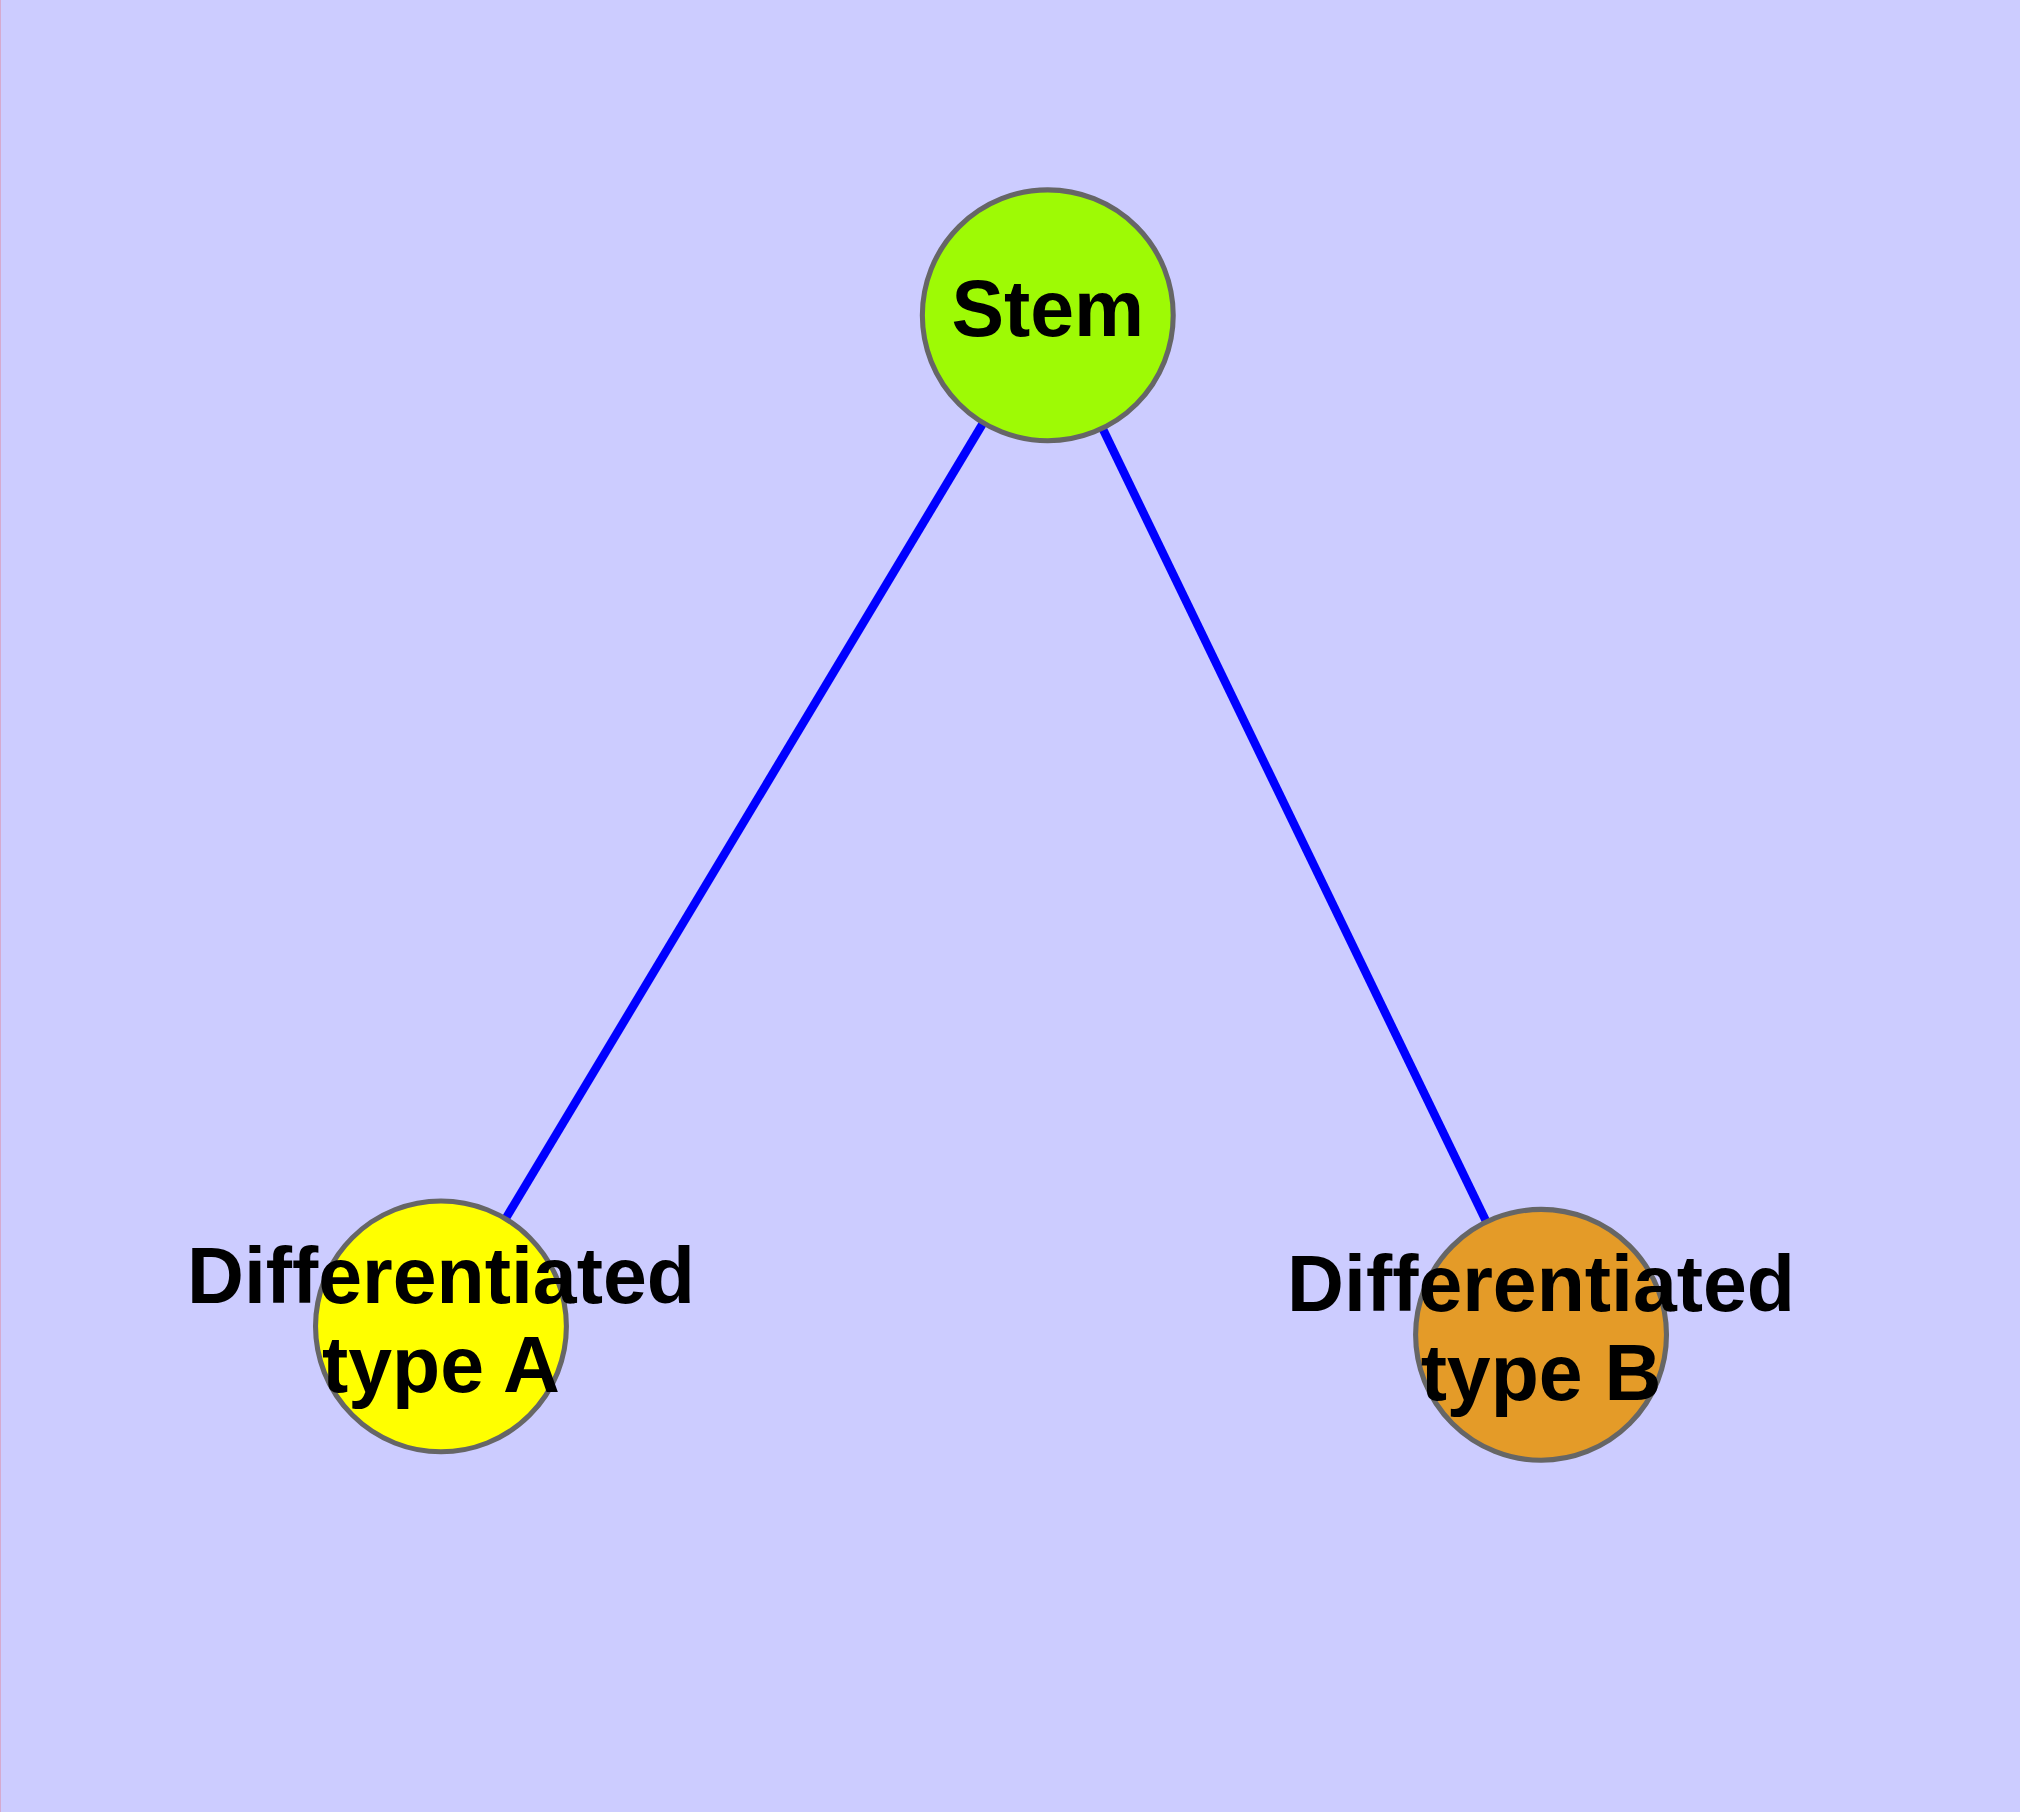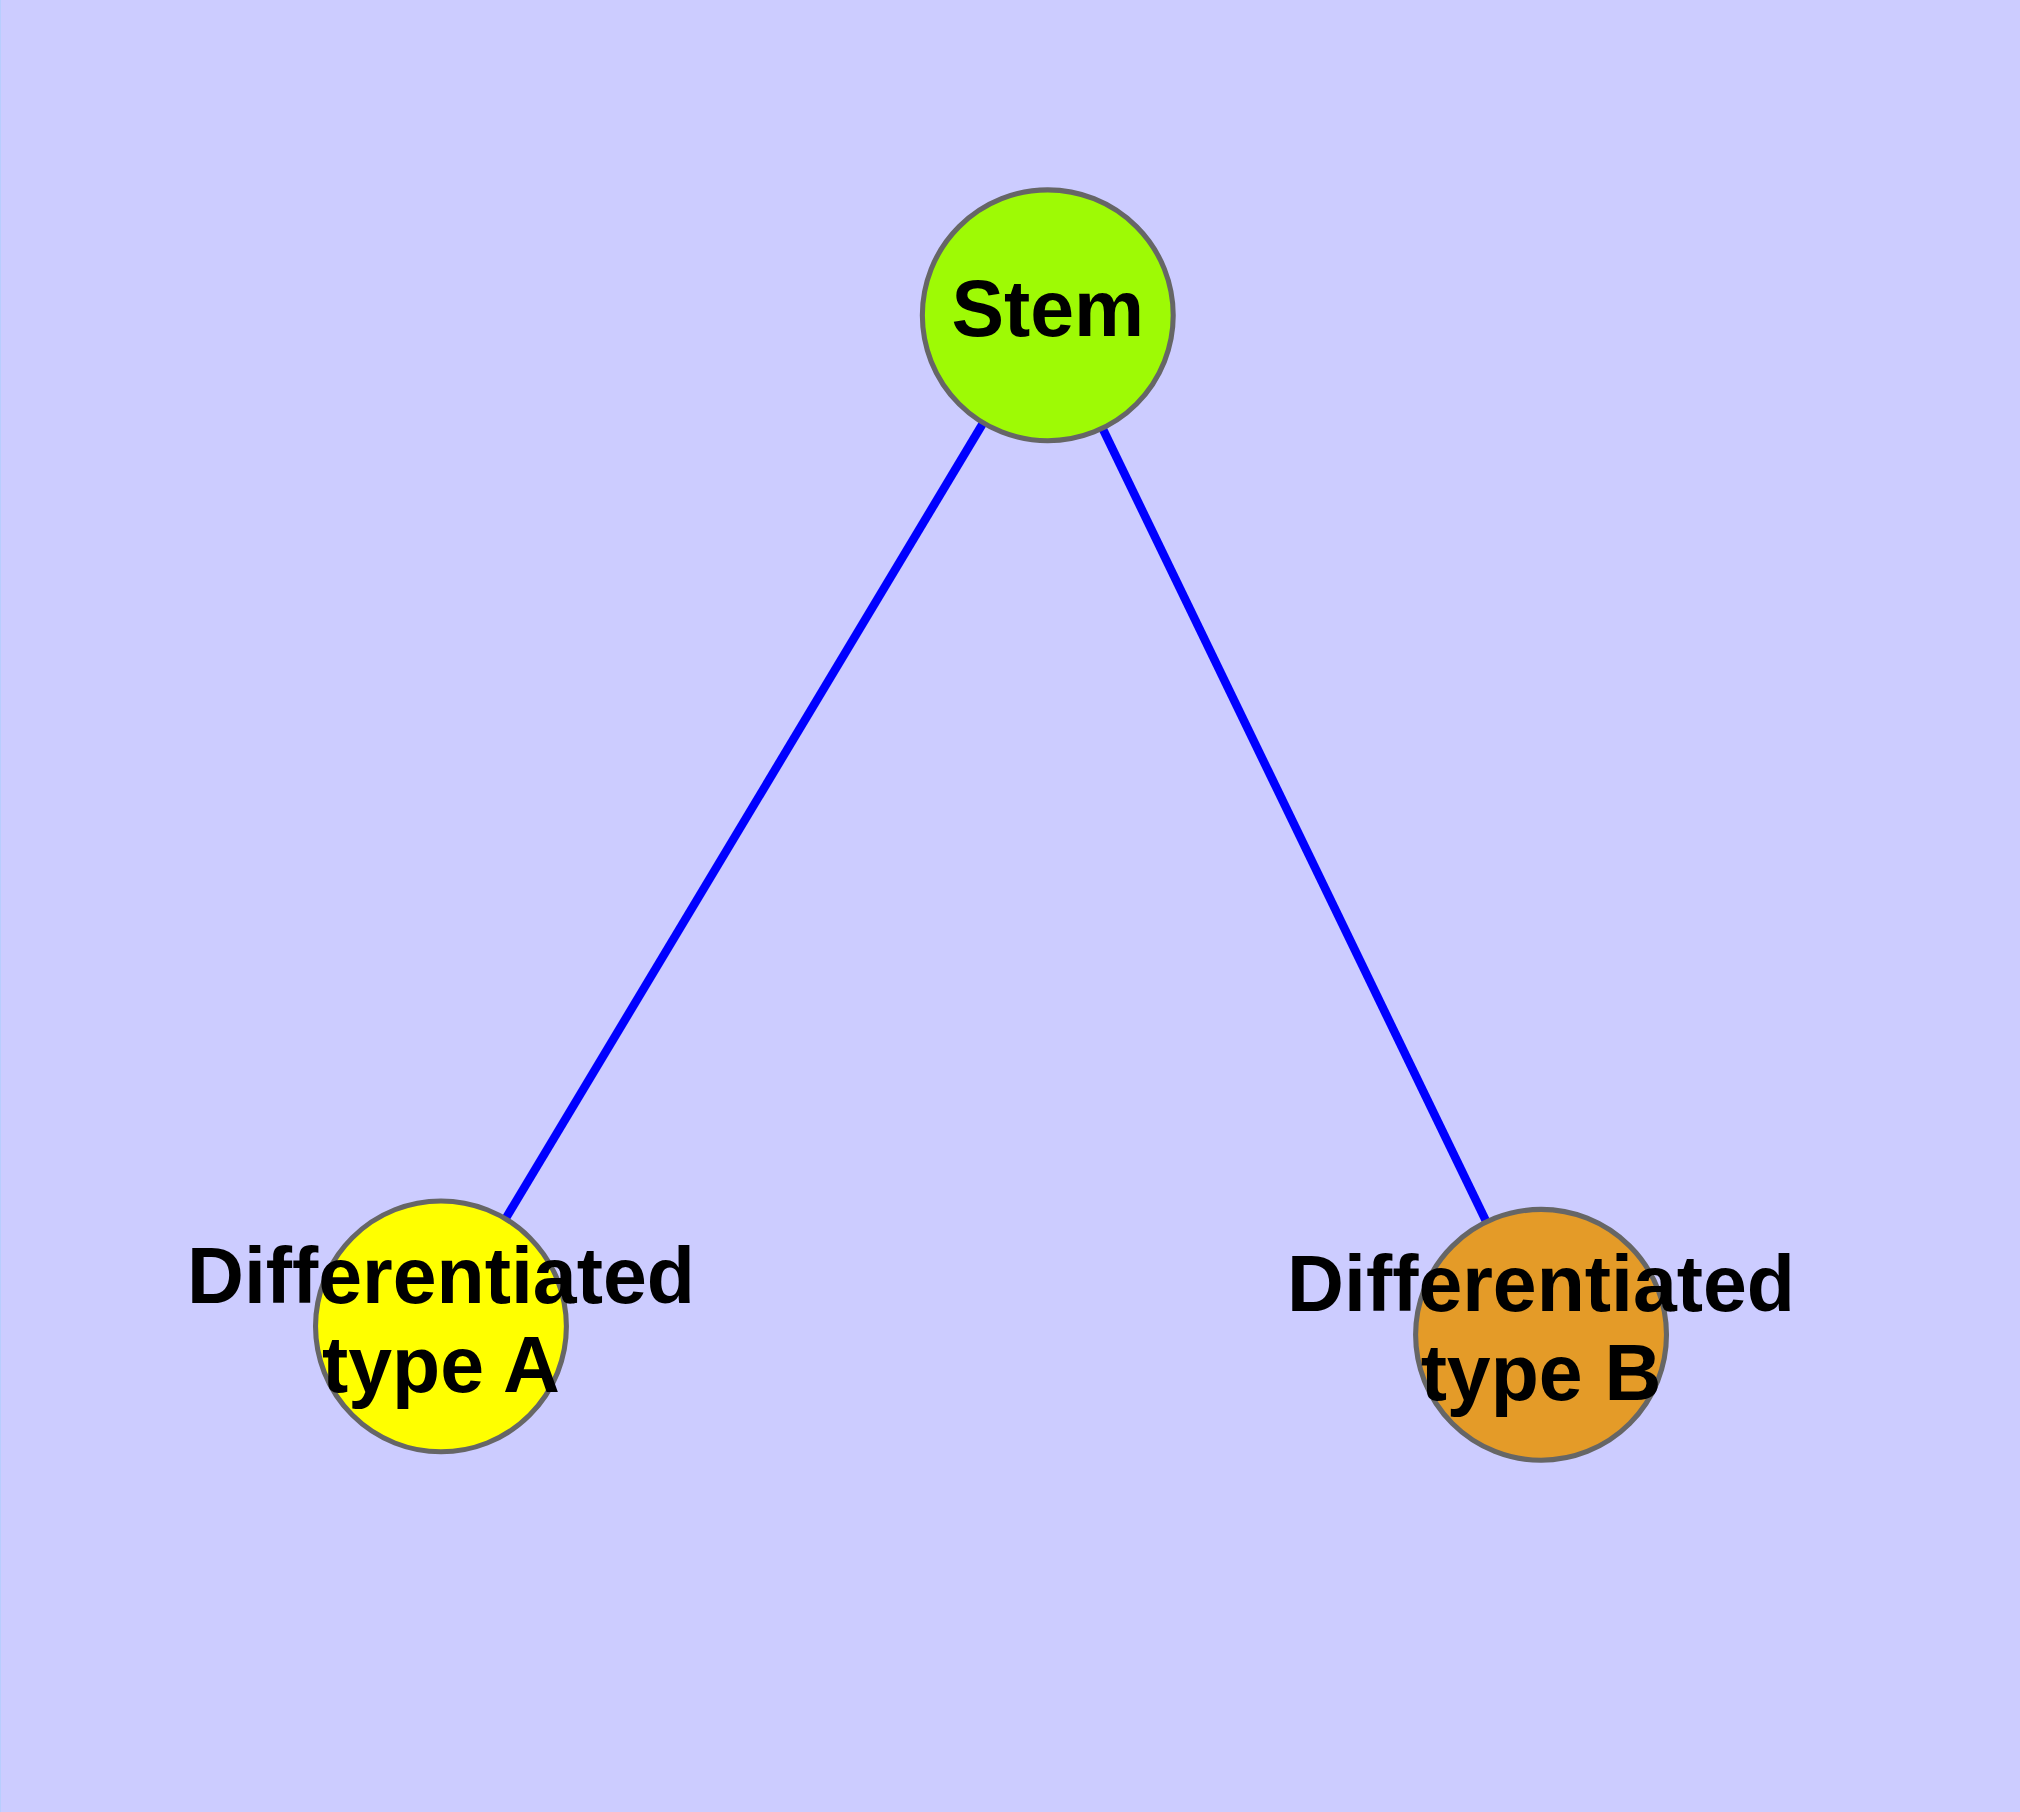--- a/index.html
+++ b/index.html
@@ -31,21 +31,21 @@
     font-family: "Liberation Sans", sans-serif;
     font-weight: bold;
     fill: #000000;
     text-anchor: middle;
     dominant-baseline: middle;
   }
 </style>
 </head>
 <body style="width: 2021px; height: 1812px; background: rgb(204, 204, 255);">
 
-<div id="diagram-root" style="width: 2016px; height: 1812px; background: #7dd3fc;">
+<div id="diagram-root" style="width: 2016px; height: 1812px; background: #ef4444;">
   <svg id="graph-canvas" viewBox="0 0 2384 2138" style="width: 2021px; height: 1812px;">
     <rect id="bg-rect" x="0" y="0" width="2384" height="2138" fill="#ccccff"></rect>
     <g id="edges-layer">
         <line x1="1158.8097832183912" y1="500.6144254475688" x2="597.1902167816088" y2="1436.385574552431" stroke="#0000ff" stroke-width="10" stroke-linecap="butt"></line>
         <line x1="1301.3253375718887" y1="507.0281462181822" x2="1752.6746624281113" y2="1439.9718537818178" stroke="#0000ff" stroke-width="10" stroke-linecap="butt"></line>
       </g>
     <g id="nodes-layer">
         <circle cx="1236" cy="372" r="148" fill="#9efa05" stroke="#666666" stroke-width="6"></circle>
         <circle cx="520" cy="1565" r="148" fill="#ffff00" stroke="#666666" stroke-width="6"></circle>
         <circle cx="1818" cy="1575" r="148" fill="#e49b28" stroke="#666666" stroke-width="6"></circle>

